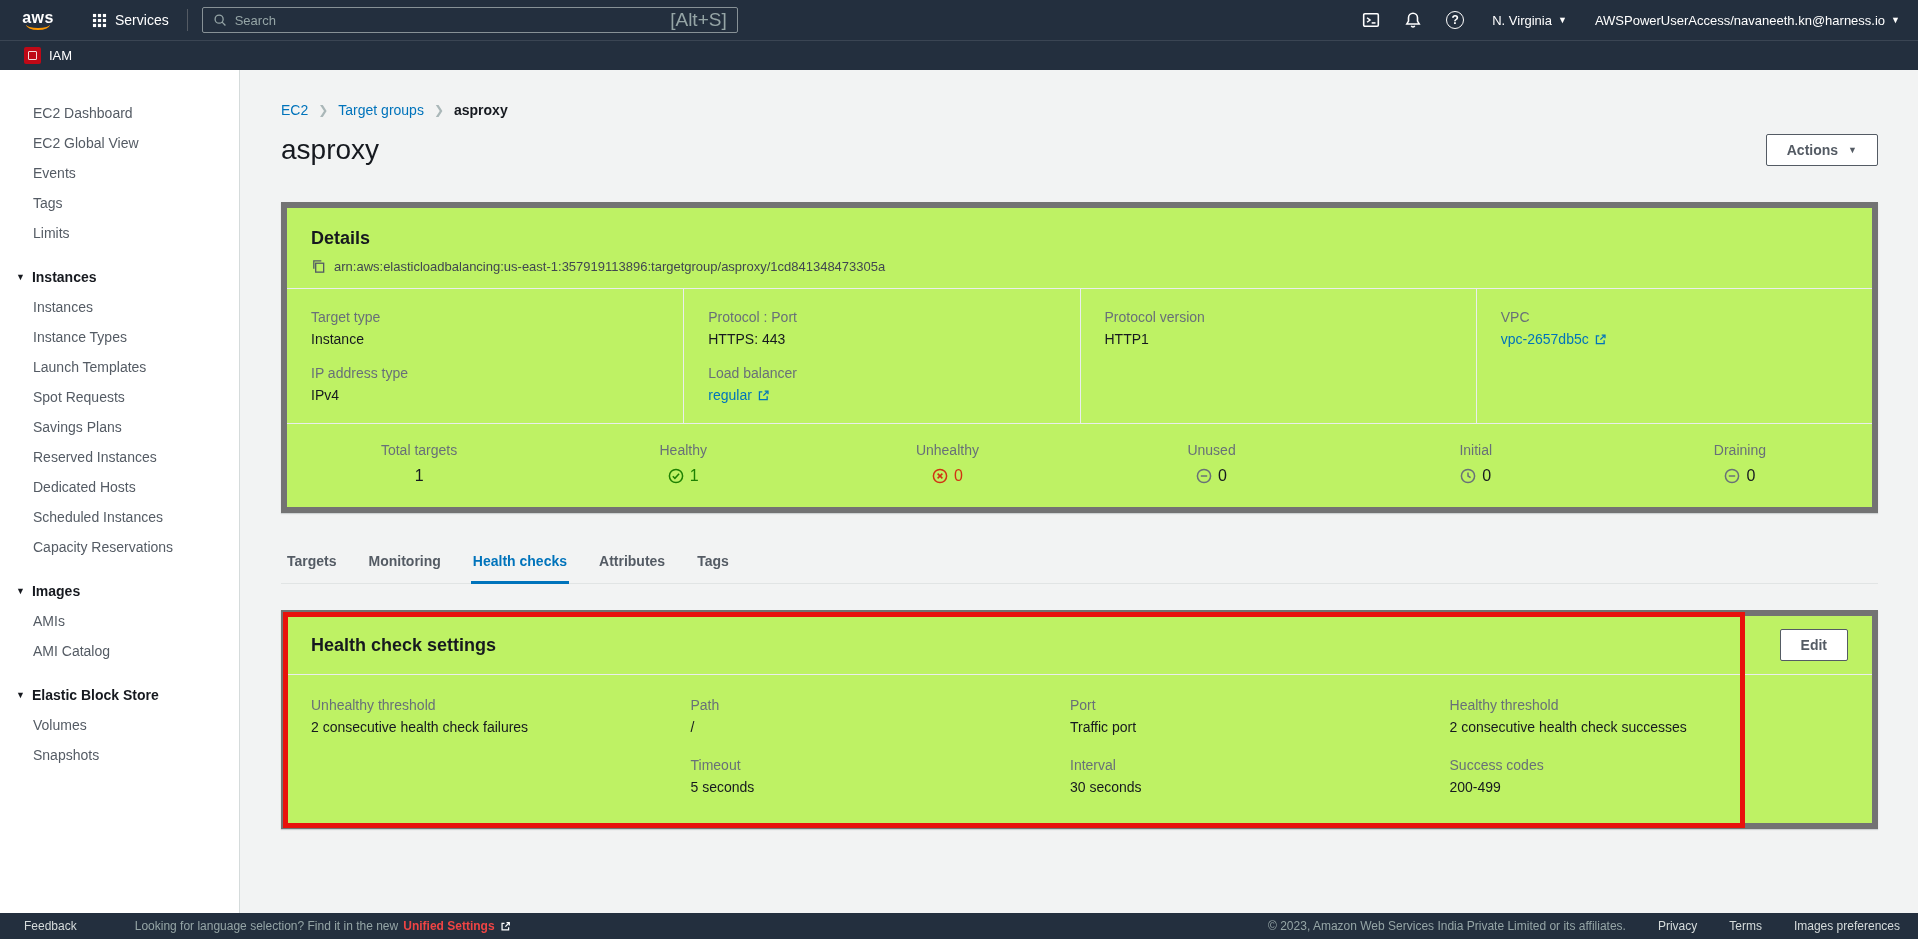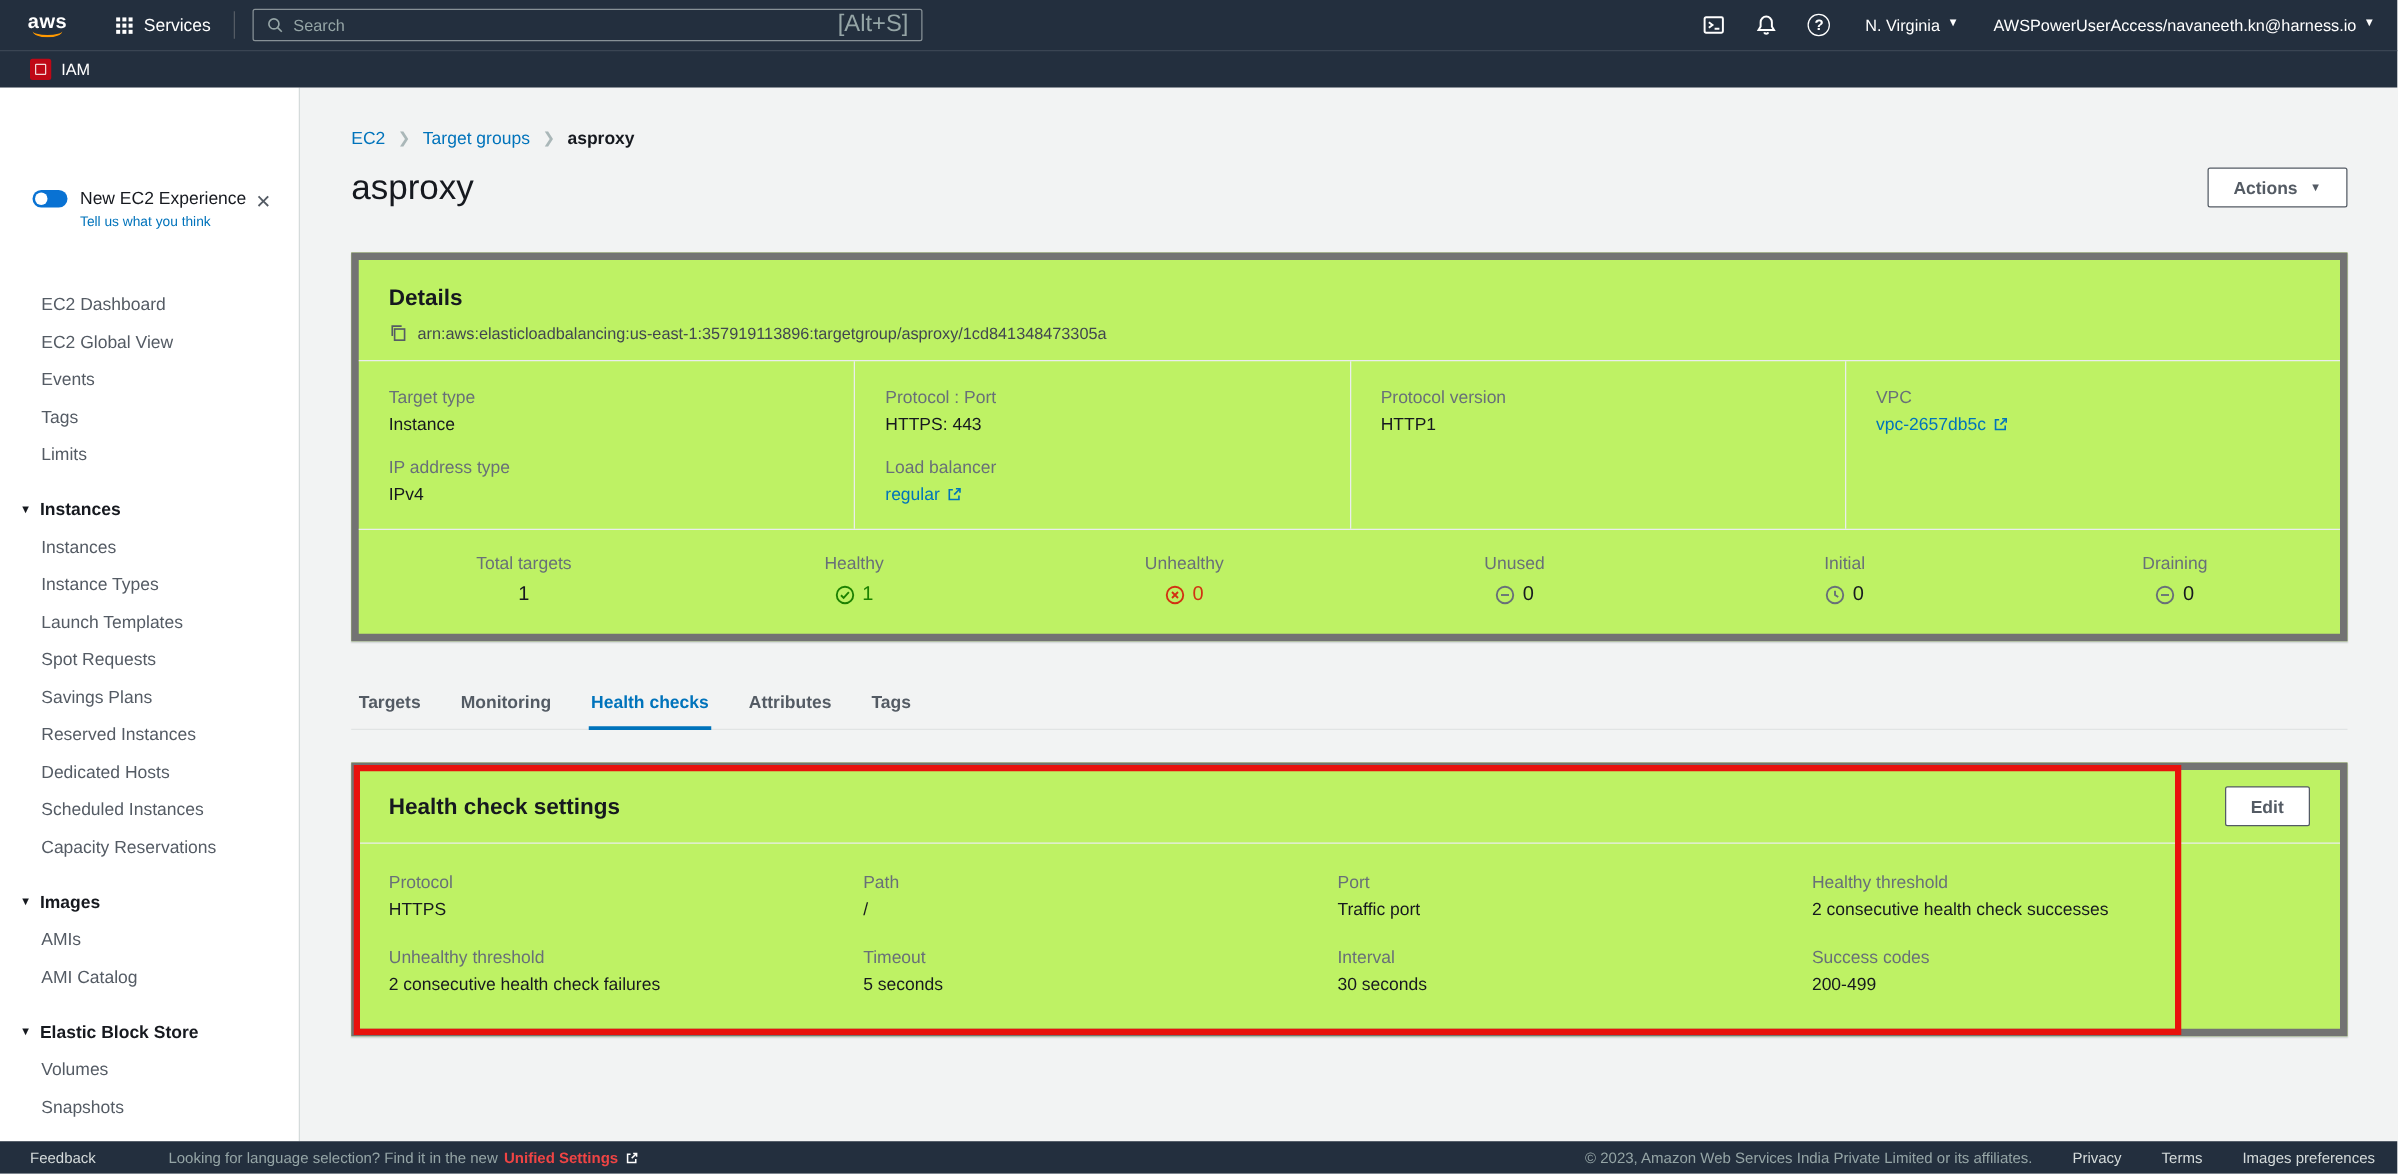--- a/index.html
+++ b/index.html
@@ -16,21 +16,21 @@
   .aws-smile { display:block; width:24px; height:6px; border-bottom:2px solid #ff9900; border-radius:0 0 55% 55% / 0 0 100% 100%; margin:-1px auto 0; }
   .services-btn { display:flex; align-items:center; gap:8px; background:none; border:none; color:#fff; font-size:14px; font-family:inherit; margin-left:26px; cursor:pointer; padding:6px 8px; }
   .vsep { width:1px; height:22px; background:#545b64; margin:0 14px 0 10px; }
   .searchbox { width:536px; height:26px; border:1px solid #879196; border-radius:2px; display:flex; align-items:center; padding:0 10px; gap:8px; }
   .searchbox input { flex:1; background:transparent; border:none; outline:none; color:#fff; font-size:13px; font-family:inherit; }
   .searchbox input::placeholder { color:#95a5a6; }
   .shortcut { color:#95a5a6; font-size:19px; }
   .spacer { flex:1; }
   .hicon-btn { background:none; border:none; cursor:pointer; margin-left:24px; display:flex; align-items:center; }
   .help-circle { width:18px; height:18px; border:1.5px solid #fff; border-radius:50%; color:#fff; font-size:12px; font-weight:700; display:flex; align-items:center; justify-content:center; }
-  .hdropdown { display:flex; align-items:flex-start; gap:6px; color:#fff; font-size:13px; margin-left:28px; cursor:pointer; background:none; border:none; font-family:inherit; }
+  .hdropdown { display:flex; align-items:center; gap:6px; color:#fff; font-size:13px; margin-left:28px; cursor:pointer; background:none; border:none; font-family:inherit; }
   .hdropdown:last-child { margin-right:18px; }
   .caret { font-size:9px; color:#fff; }
   .iam-icon { width:17px; height:17px; background:#bf0816; border-radius:2px; display:inline-block; position:relative; }
   .iam-icon::after{ content:""; position:absolute; inset:4px; border:1.5px solid #f3d9d9; border-radius:1px; }
   .fav-label { color:#fff; font-size:13px; margin-left:8px; cursor:pointer; }
 
   
   .sidebar { position:absolute; top:70px; left:0; width:240px; bottom:26px; background:#fff; border-right:1px solid #d5dbdb; overflow:hidden; }
   .banner { margin-top:80px; padding:0 22px 14px 26px; position:relative; }
   .banner-row { display:flex; align-items:flex-start; gap:10px; }
@@ -168,32 +168,20 @@
         <span class="caret">▼</span>
       </button>
     </div>
     <div class="hrow2">
       <span class="iam-icon"></span>
       <span class="fav-label">IAM</span>
     </div>
   </header>
 
   <nav class="sidebar">
-    <div class="banner">
-      <div class="banner-row">
-        <span class="toggle">
-            <span class="knob"></span>
-          </span>
-        <span>
-          <span class="banner-title">New EC2 Experience</span><br>
-          <span class="banner-link">Tell us what you think</span>
-        </span>
-      </div>
-      <button class="banner-close">✕</button>
-    </div>
     <div class="nav">
       <div class="nav-item">EC2 Dashboard</div>
       <div class="nav-item">EC2 Global View</div>
       <div class="nav-item">Events</div>
       <div class="nav-item">Tags</div>
       <div class="nav-item">Limits</div>
 
       <div class="nav-section">
         <span class="sec-caret">▼</span>
         <span>Instances</span>
@@ -389,24 +377,20 @@
       <button class="tab">Tags</button>
     </div>
 
     <section class="card hc-card">
       <div class="hc-head">
         <div class="card-title">Health check settings</div>
         <button class="aws-btn">Edit</button>
       </div>
       <div class="hc-grid">
         <div>
-          <div class="hc-field">
-            <div class="field-label">Protocol</div>
-            <div class="field-value">HTTPS</div>
-          </div>
           <div class="hc-field">
             <div class="field-label">Unhealthy threshold</div>
             <div class="field-value">2 consecutive health check failures</div>
           </div>
         </div>
         <div>
           <div class="hc-field">
             <div class="field-label">Path</div>
             <div class="field-value">/</div>
           </div>

